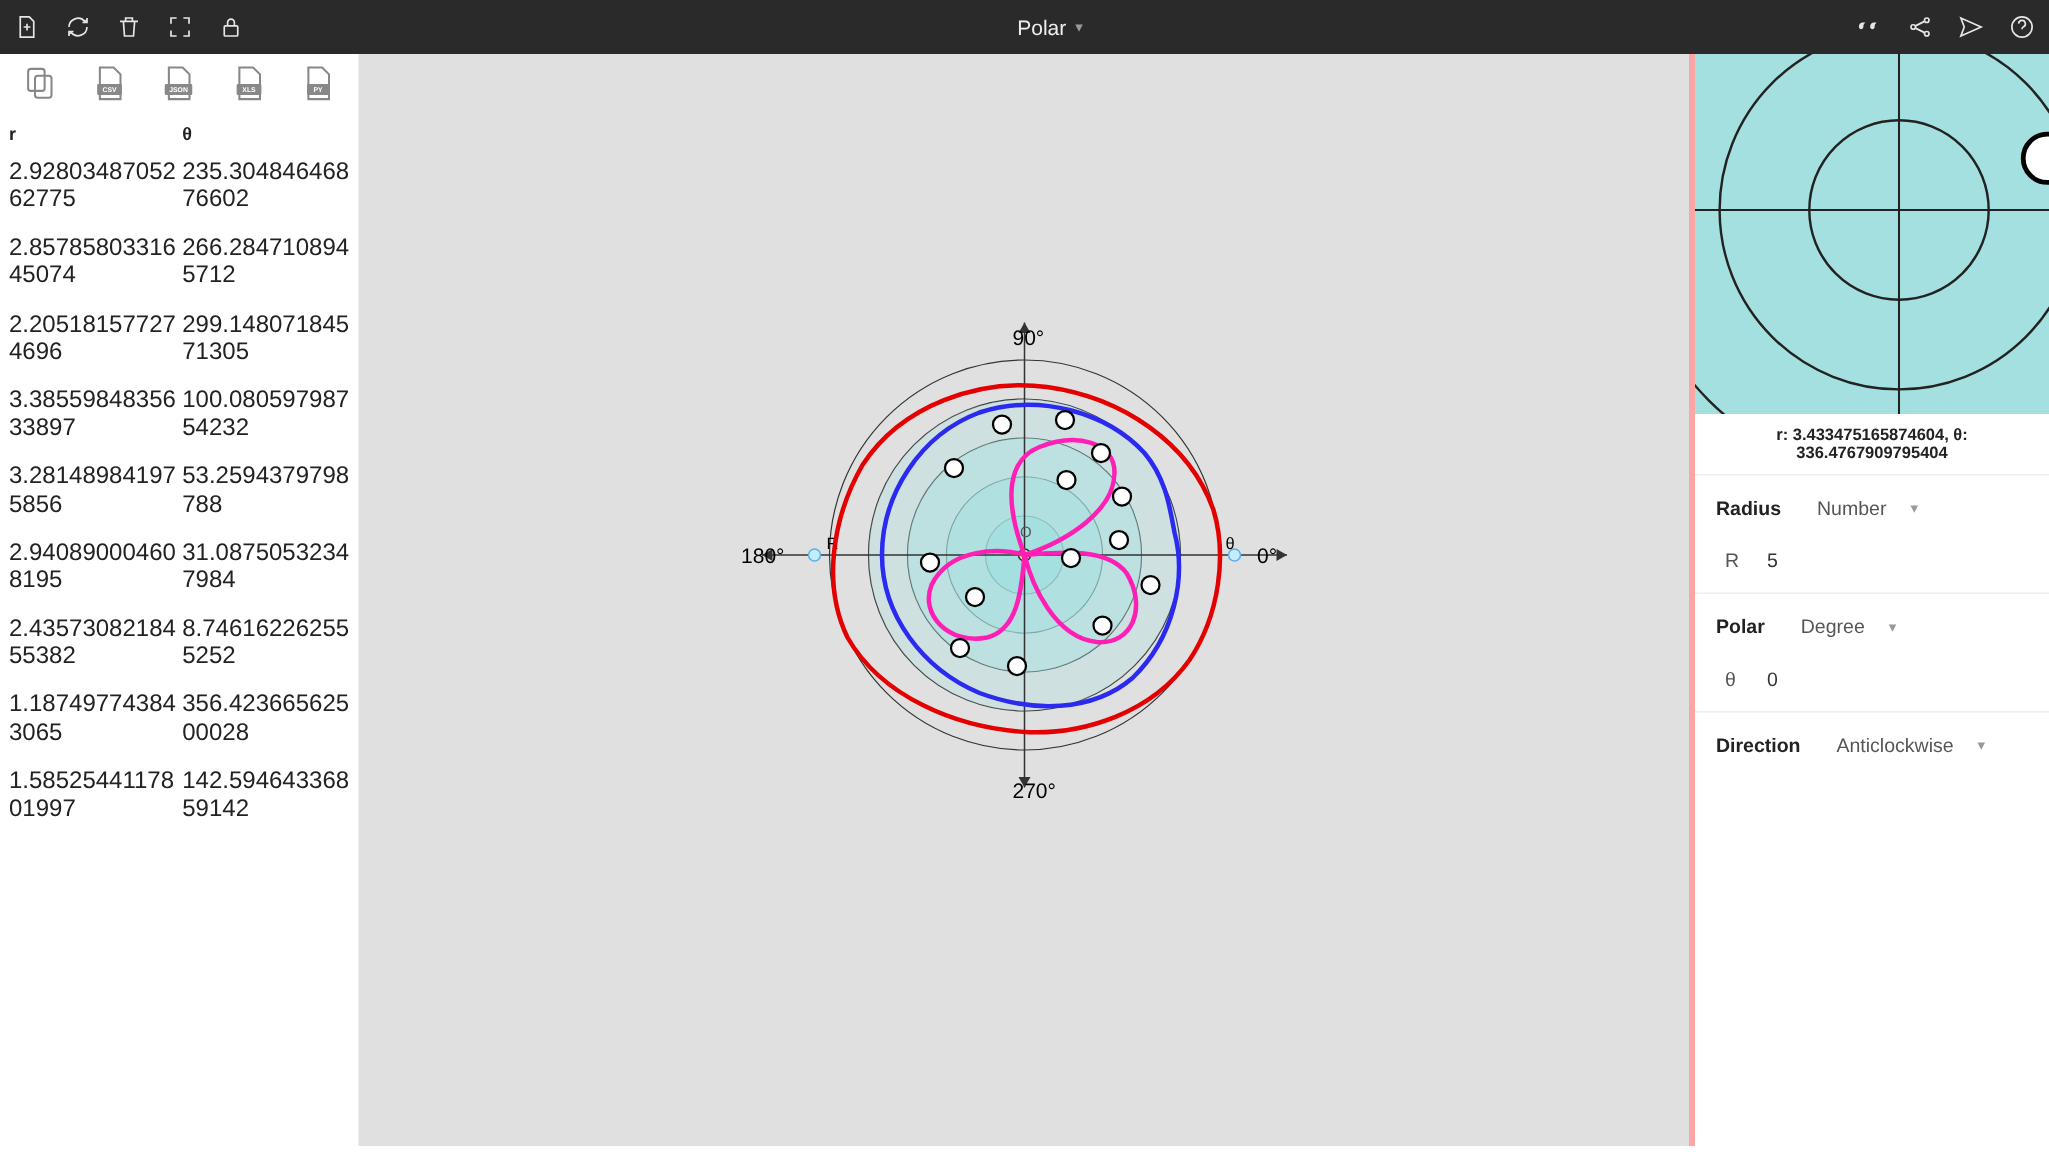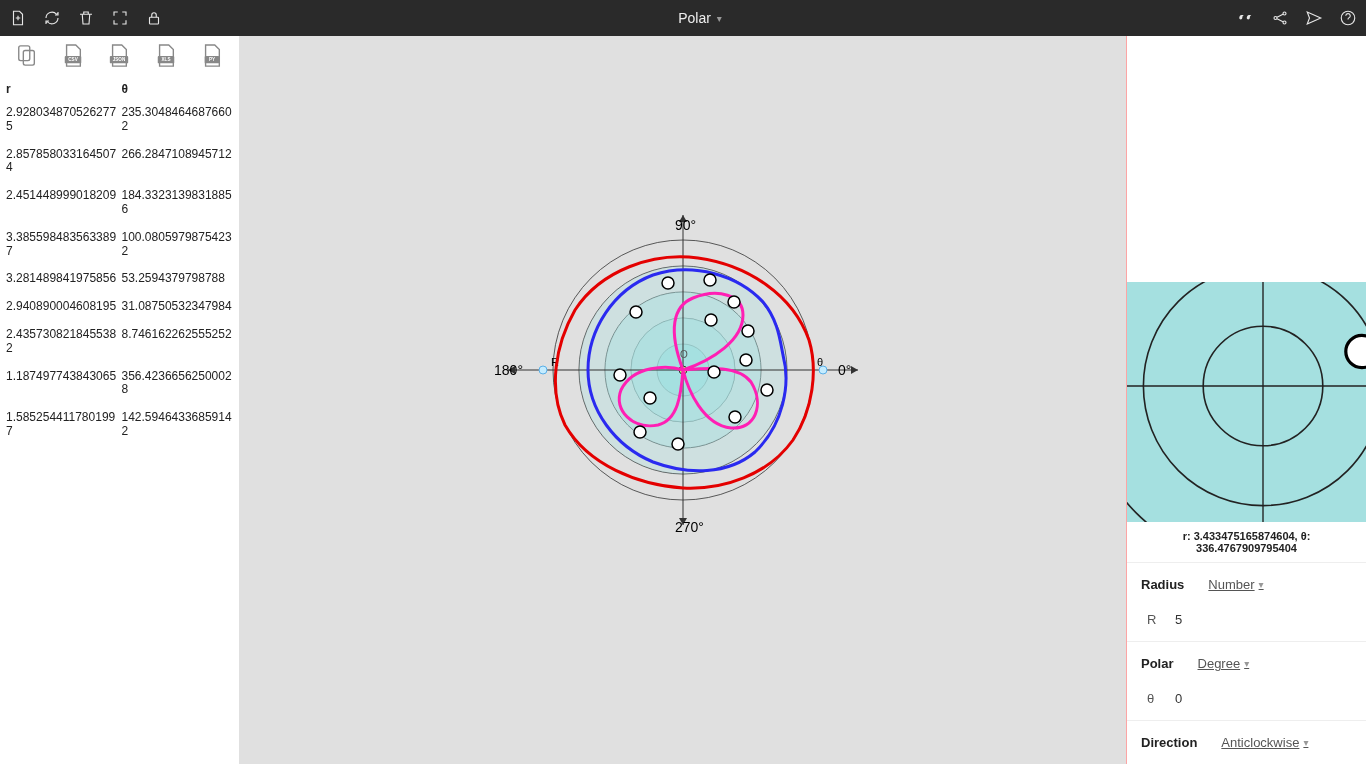--- a/index.html
+++ b/index.html
@@ -18,35 +18,35 @@
   .main { display: flex; height: 728px; }
   
   
   .left-panel { width: 240px; background: #fff; border-right: 1px solid #e0e0e0; display: flex; flex-direction: column; }
   .export-row { height: 40px; display: flex; align-items: center; justify-content: space-around; padding: 0 4px; }
   .export-icon { width: 24px; height: 28px; display: flex; align-items: center; justify-content: center; cursor: pointer; }
   .export-icon svg { width: 22px; height: 26px; }
   .data-headers { display: flex; padding: 6px 4px; font-weight: bold; font-size: 12px; }
   .data-headers .col { flex: 1; padding: 0 2px; }
   .data-rows { overflow-y: auto; }
-  .data-row { display: flex; padding: 4px 4px 10px 4px; font-size: 12px; line-height: 1.15; word-break: break-all; }
+  .data-row { display: flex; padding: 4px 4px 10px 4px; font-size: 16px; line-height: 1.15; word-break: break-all; }
   .data-row .col { flex: 1; padding: 0 2px; }
   
   
   .canvas-area { flex: 1; background: #e0e0e0; position: relative; }
   .canvas-svg { width: 100%; height: 100%; display: block; }
   
   
-  .right-panel { width: 240px; background: #fff; border-left: 1px solid #fca5a5; display: flex; flex-direction: column; justify-content: flex-end; }
+  .right-panel { width: 240px; background: #fff; border-left: 4px solid #fca5a5; display: flex; flex-direction: column; }
   .preview-box { width: 100%; height: 240px; background: #a5e0e0; position: relative; overflow: hidden; }
   .preview-caption { text-align: center; font-size: 11px; padding: 8px 6px; font-weight: 600; }
   .prop-group { border-top: 1px solid #eee; padding: 14px 14px; }
   .prop-row1 { display: flex; align-items: center; gap: 24px; font-size: 13px; }
   .prop-label { font-weight: bold; }
-  .prop-dd { color: #555; display: flex; align-items: center; gap: 4px; cursor: pointer; text-decoration: underline; }
+  .prop-dd { color: #555; display: flex; align-items: center; gap: 16px; cursor: pointer; }
   .prop-input-row { margin-top: 20px; display: flex; align-items: center; gap: 14px; padding-left: 6px; font-size: 13px; }
   .prop-input-row .sym { color: #555; width: 14px; }
   .prop-input-row .val { color: #333; }
   .chev { font-size: 10px; color: #999; }
 </style>
 </head>
 <body>
 
 <div class="topbar">
   <div class="topbar-left">
@@ -159,22 +159,22 @@
     <div class="data-rows" id="data-rows">
         <div class="data-row">
           <div class="col">2.9280348705262775</div>
           <div class="col">235.30484646876602</div>
         </div>
         <div class="data-row">
           <div class="col">2.8578580331645074</div>
           <div class="col">266.2847108945712</div>
         </div>
         <div class="data-row">
-          <div class="col">2.451448999018209</div>
-          <div class="col">184.33231398318856</div>
+          <div class="col">2.205181577274696</div>
+          <div class="col">299.14807184571305</div>
         </div>
         <div class="data-row">
           <div class="col">3.3855984835633897</div>
           <div class="col">100.08059798754232</div>
         </div>
         <div class="data-row">
           <div class="col">3.281489841975856</div>
           <div class="col">53.2594379798788</div>
         </div>
         <div class="data-row">

